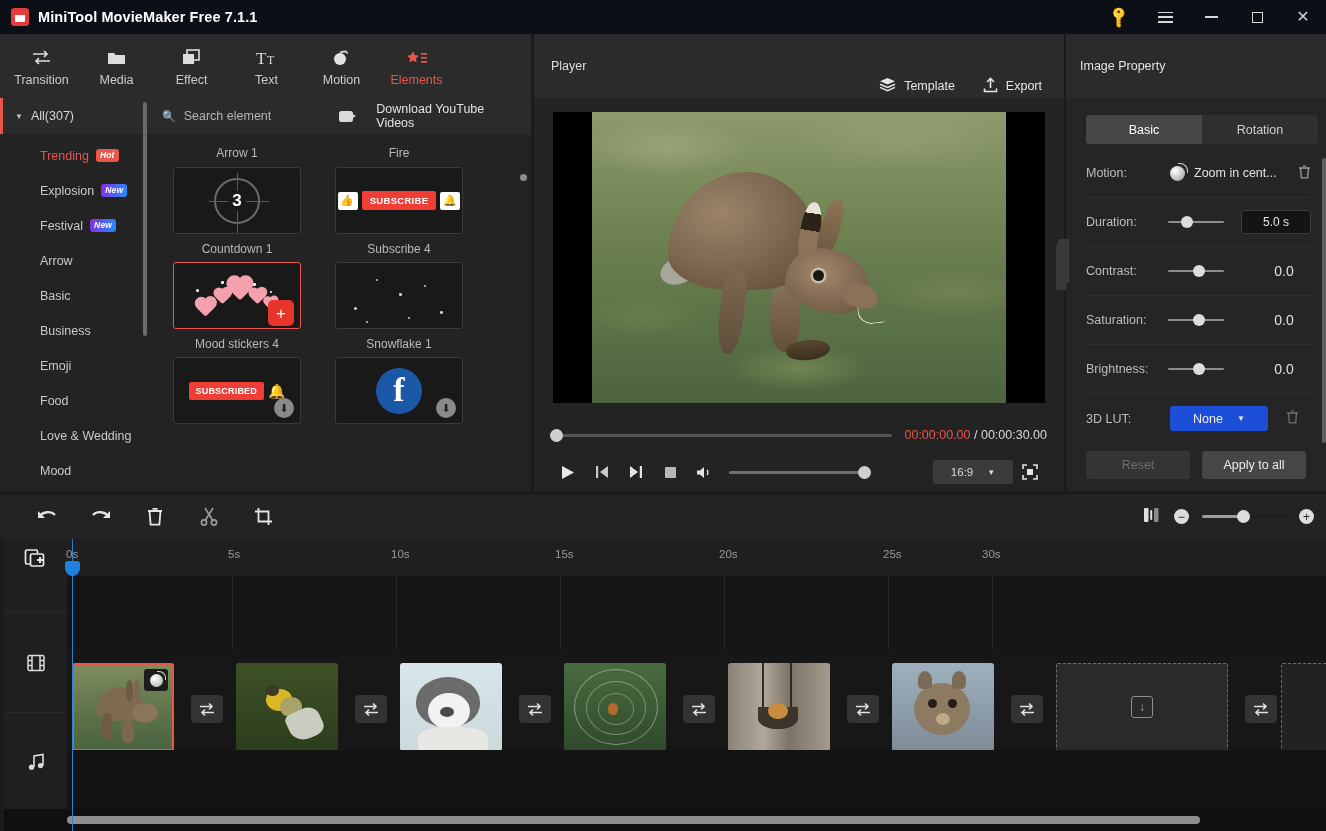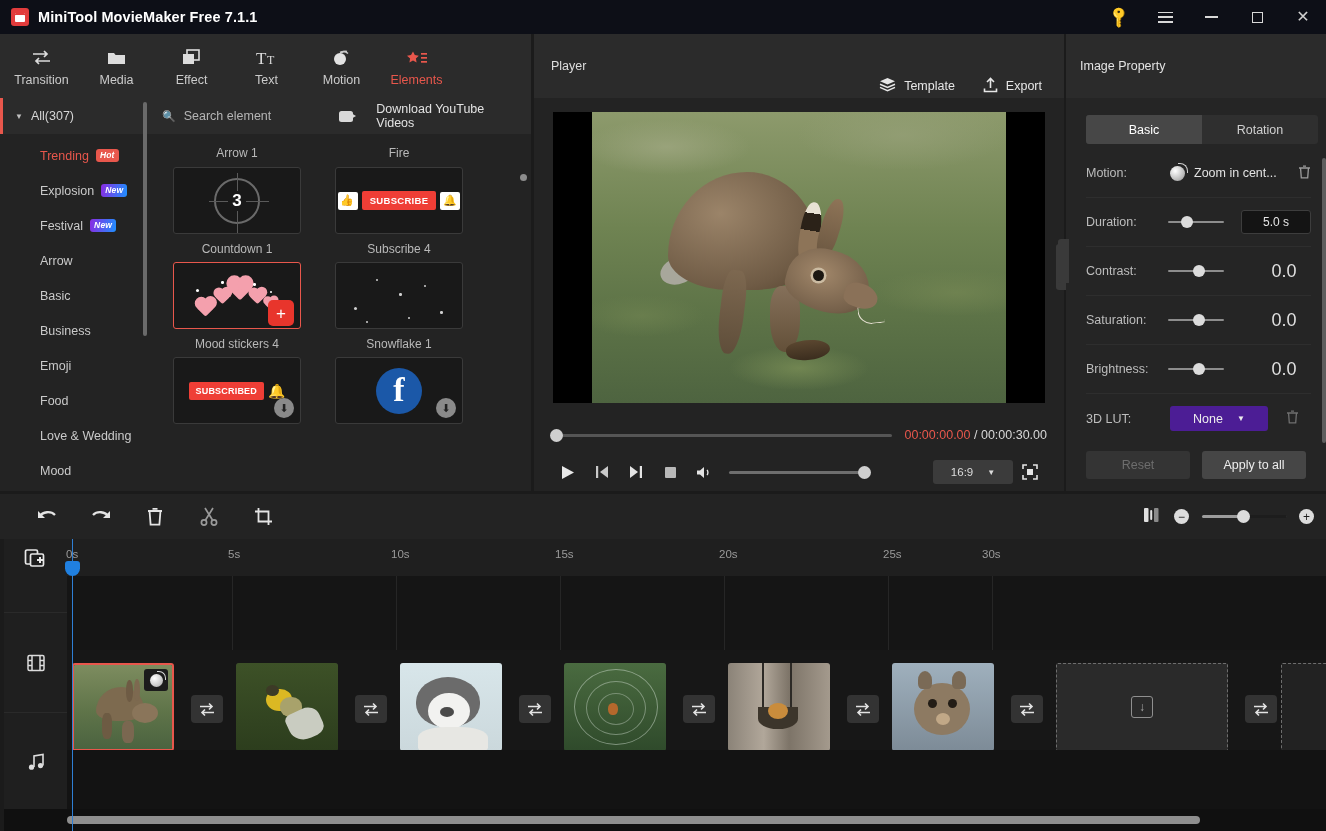--- a/index.html
+++ b/index.html
@@ -324,42 +324,42 @@
   }
   .prop-lbl { width: 76px; font-size: 12.5px; color: #bdbdbd; }
   .sl-track {
     width: 56px; height: 2.5px; background: #8d8d8d; border-radius: 2px;
     position: relative; margin-left: 6px;
   }
   .sl-knob {
     position: absolute; top: -5px; width: 12px; height: 12px;
     background: #dcdcdc; border-radius: 50%;
   }
-  .prop-val { margin-left: auto; font-size: 18px; color: #e0e0e0; width: 54px; text-align: center; }
+  .prop-val { margin-left: auto; font-size: 14px; color: #e0e0e0; width: 54px; text-align: center; }
   .dur-box {
     margin-left: auto; width: 70px; height: 24px; background: #141414;
     border: 1px solid #3d3d3d; border-radius: 3px; display: flex;
     align-items: center; justify-content: center; font-size: 12px; color: #e6e6e6;
   }
   .motion-chip { display: flex; align-items: center; gap: 9px; margin-left: 8px; }
   .motion-ball {
     width: 15px; height: 15px; border-radius: 50%;
     background: radial-gradient(circle at 35% 33%, #fff, #bdbdbd 62%, #8f8f8f);
     position: relative;
   }
   .motion-ball::after {
     content: ""; position: absolute; right: -3px; top: -3px; width: 9px; height: 9px;
     border-top: 1.6px solid #cfcfcf; border-right: 1.6px solid #cfcfcf;
     border-radius: 0 8px 0 0;
   }
   .motion-txt { font-size: 12.5px; color: #e2e2e2; max-width: 100px; white-space: nowrap; overflow: hidden; }
   .trash { margin-left: auto; color: #9c9c9c; font-size: 13px; cursor: pointer; }
   .lut-row { height: 49px; display: flex; align-items: center; }
   .lut-sel {
-    margin-left: 8px; width: 98px; height: 25px; background: #4c1d95;
+    margin-left: 8px; width: 98px; height: 25px; background: #1d4ed8;
     border-radius: 3px; display: flex; align-items: center; justify-content: center;
     gap: 14px; font-size: 12.5px; color: #ededed; cursor: pointer;
   }
   .btn-row { display: flex; gap: 12px; margin-top: 8px; }
   .pbtn {
     width: 104px; height: 28px; border-radius: 3px; display: flex;
     align-items: center; justify-content: center; font-size: 12.5px; cursor: pointer;
   }
   .pbtn.disabled { background: #343434; color: #6d6d6d; }
   .pbtn.enabled { background: #464646; color: #ededed; }

